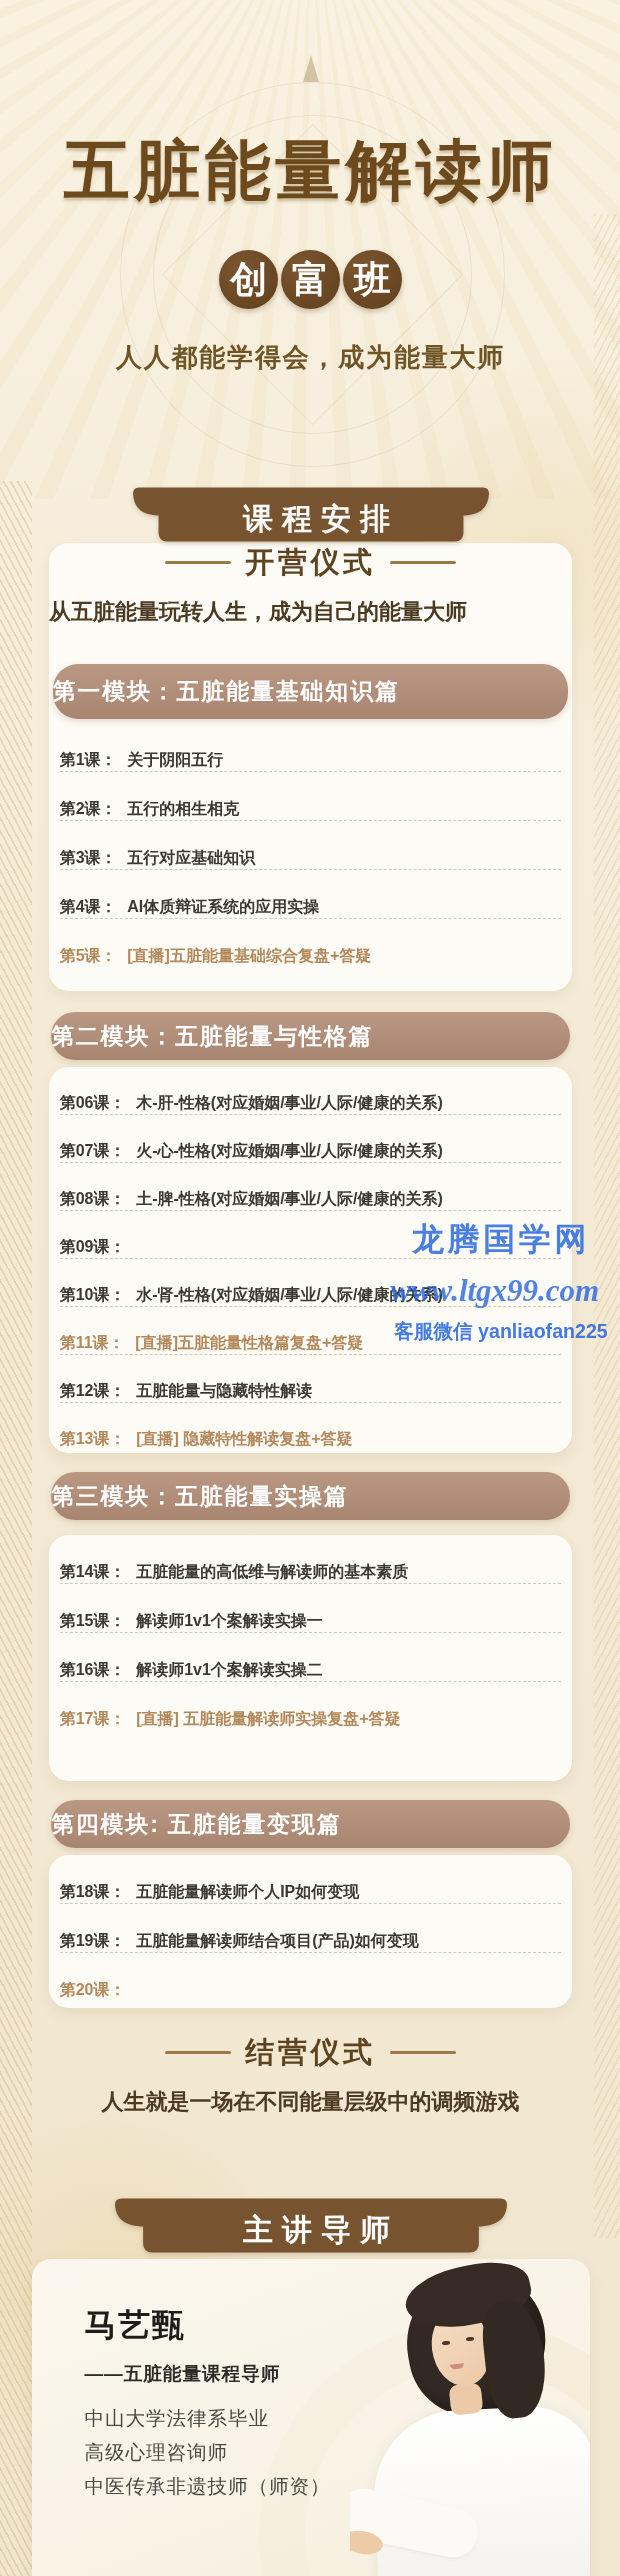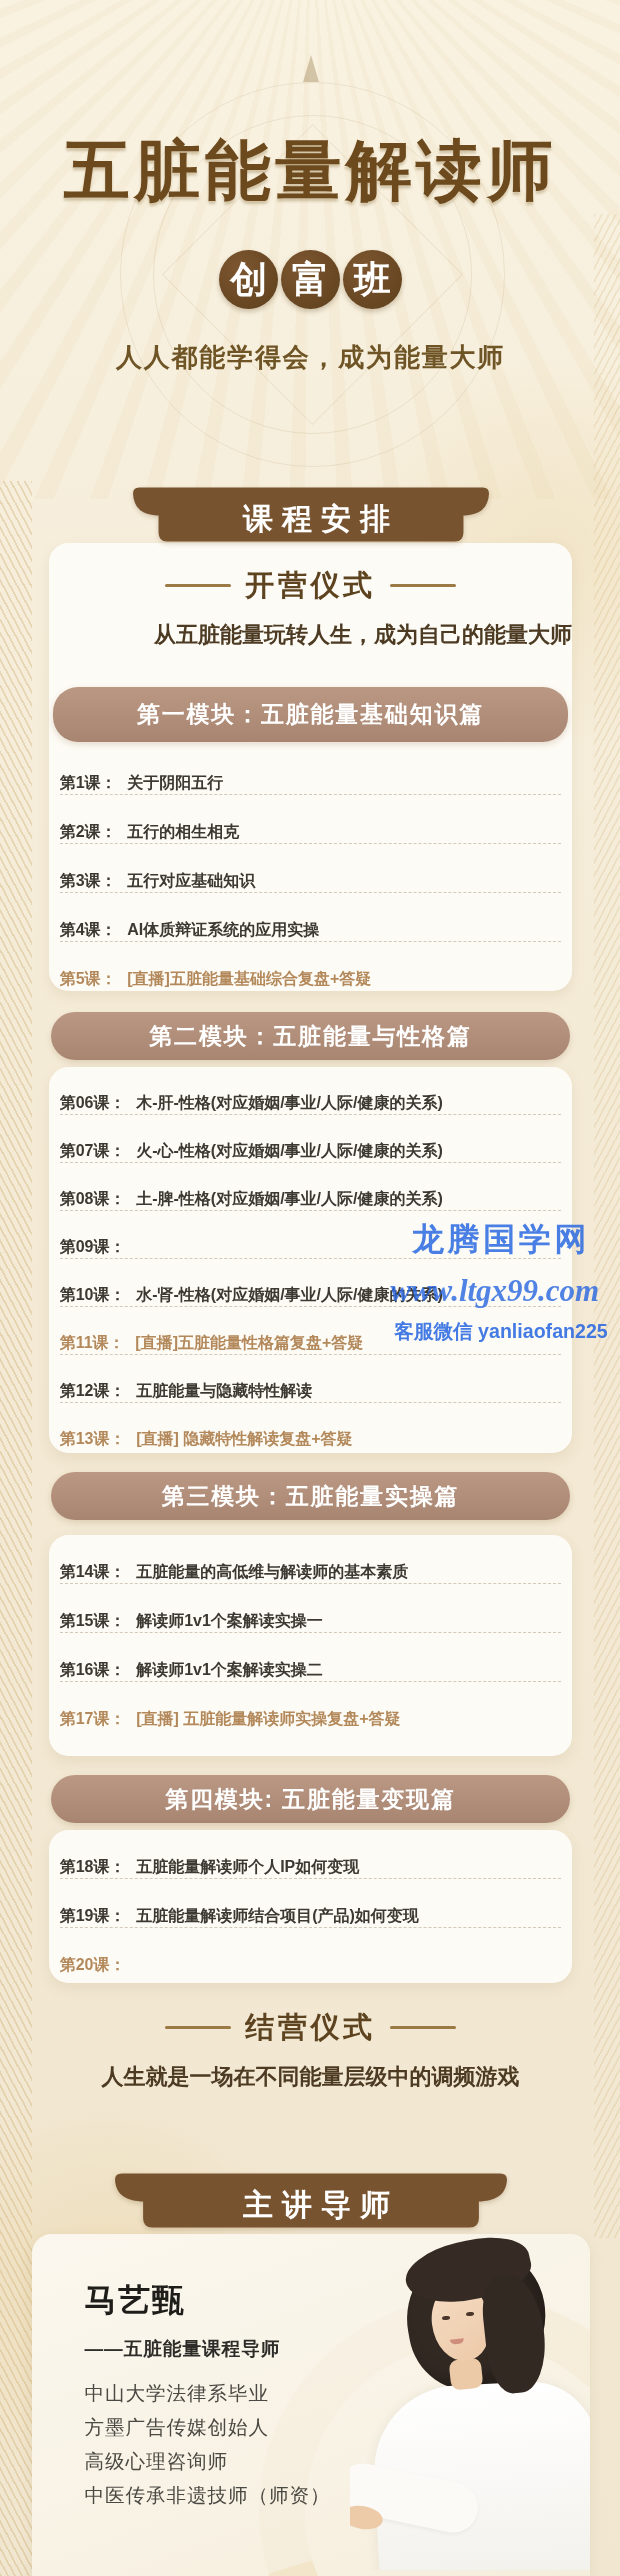--- a/index.html
+++ b/index.html
@@ -88,36 +88,36 @@
   }
   
   .card{
     position:relative;width:523px;margin:0 auto;
     background:#fdfbf5;border-radius:19.6px;
     box-shadow:0 5.3px 12.5px rgba(160,124,70,.12);
     z-index:1;
   }
   .card-1{margin-top:-1.8px;height:448px;}
   .card-2{margin-top:7.1px;height:386px;}
-  .card-3{margin-top:7.1px;height:221px;}
+  .card-3{margin-top:7.1px;height:246px;}
   .card-4{margin-top:7.1px;height:153px;}
-  .ceremony{padding-top:23px;text-align:right;}
+  .ceremony{text-align:left;}
   .ceremony-title{display:flex;align-items:center;justify-content:center;height:39px;}
   .ceremony-title .txt{
     font-size:29px;font-weight:800;color:#5d431f;letter-spacing:3.6px;margin:0 14.2px;
   }
   .ceremony-title .line{width:66px;height:2.7px;background:#9c7a46;border-radius:1.8px;}
   .ceremony-sub{
     margin:14.2px 0 0 0;font-size:22px;line-height:32px;font-weight:600;color:#4c3a22;
   }
   .closing{margin-top:25px;position:relative;z-index:1;}
   .pill{
     height:48px;line-height:48px;width:519px;margin:0 auto;
     background:linear-gradient(180deg,#bb9883,#a88570);
-    border-radius:25px;color:#fff;text-align:center;
+    border-radius:25px;color:#fff;
     font-size:23px;font-weight:700;letter-spacing:1.8px;
     box-shadow:0 2.7px 6.2px rgba(140,100,60,.20);
     position:relative;z-index:1;
     white-space:nowrap;overflow:hidden;
   }
   .pill.standalone-2{margin-top:20.5px;}
   .pill.standalone{margin-top:19.6px;}
   .pill.inside{width:calc(100% - 7.1px);height:55px;line-height:55px;margin-top:36px;}
   .lessons{margin-top:3.6px;}
   .card-2 .lessons{margin-top:5.3px;}
@@ -379,21 +379,20 @@
     <span class="label">主讲导师</span>
   </div>
 
   <section class="instructor-card">
     <div class="tutor-swoosh"></div>
     <div class="tutor-info">
       <div class="tutor-name">马艺甄</div>
       <div class="tutor-role">——五脏能量课程导师</div>
       <div class="tutor-creds">
         <div>中山大学法律系毕业</div>
-        <div>方墨广告传媒创始人</div>
         <div>高级心理咨询师</div>
         <div>中医传承非遗技师（师资）</div>
       </div>
     </div>
     <div class="portrait">
       <div class="p-hair-back"></div>
       <div class="p-body"></div>
       <div class="p-arm"></div>
       <div class="p-hand"></div>
       <div class="p-neck"></div>

